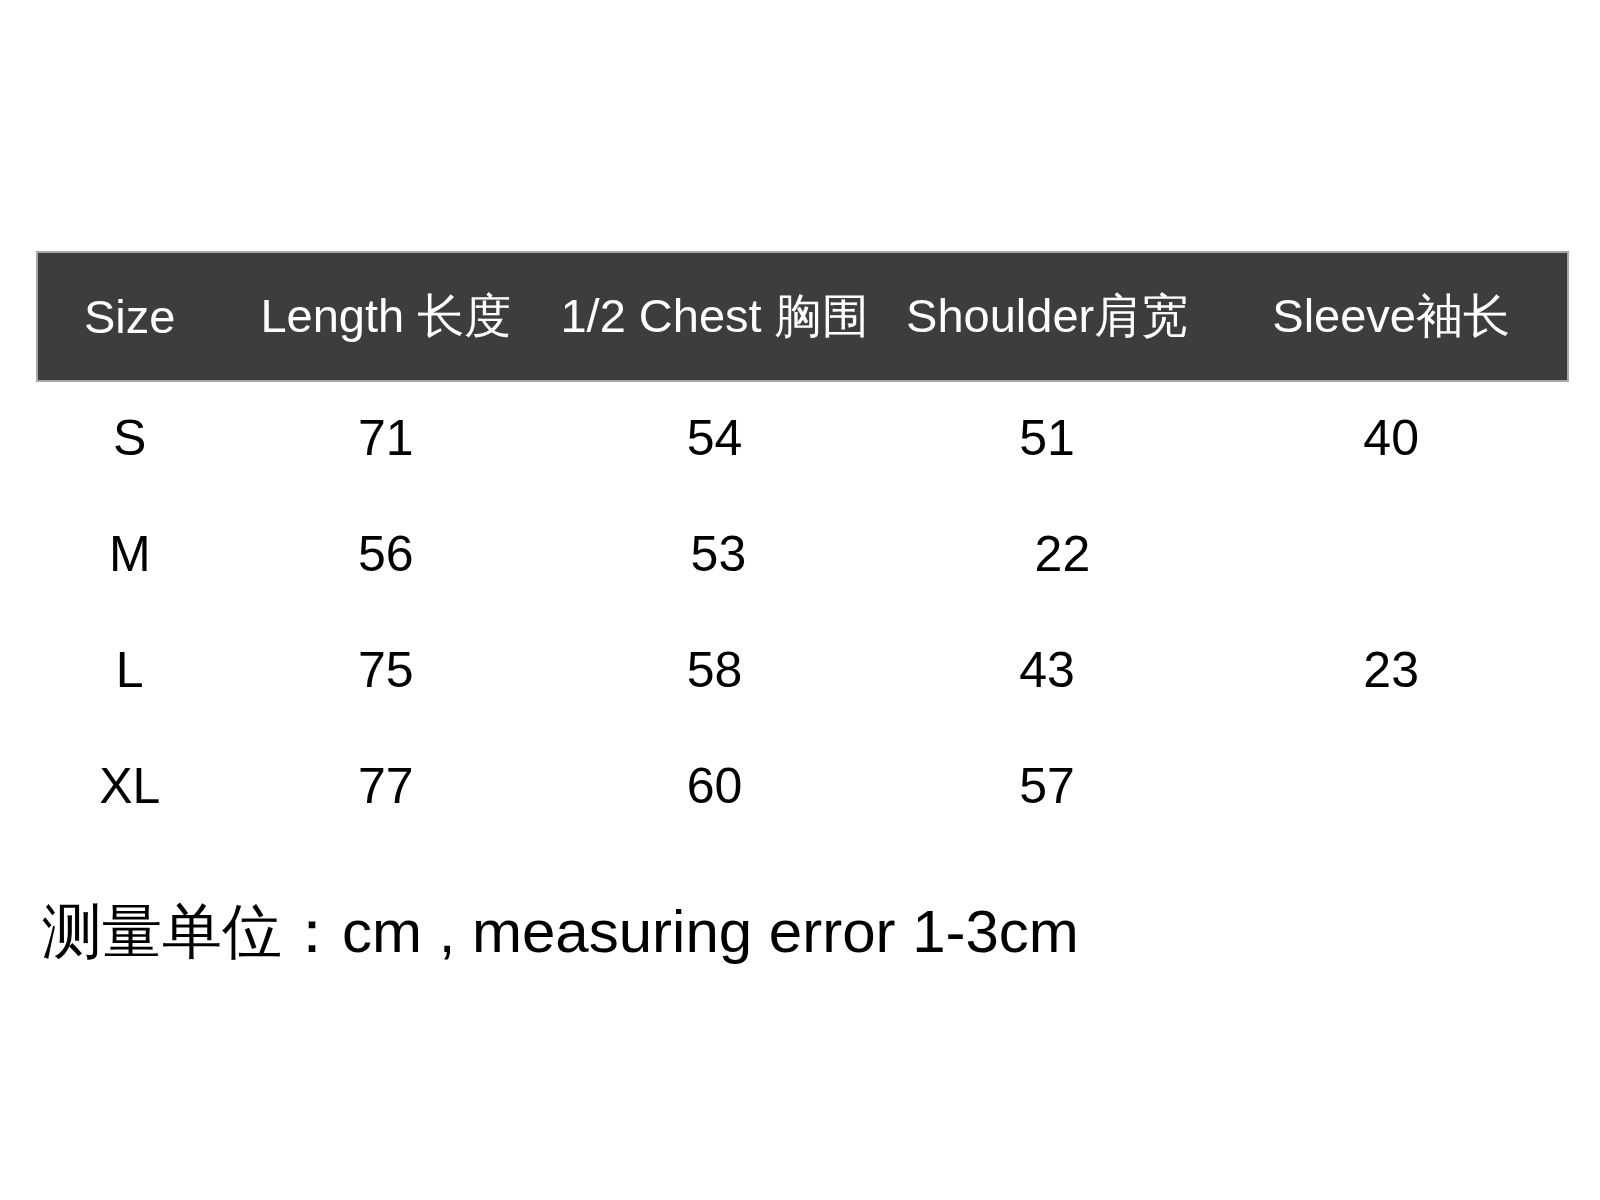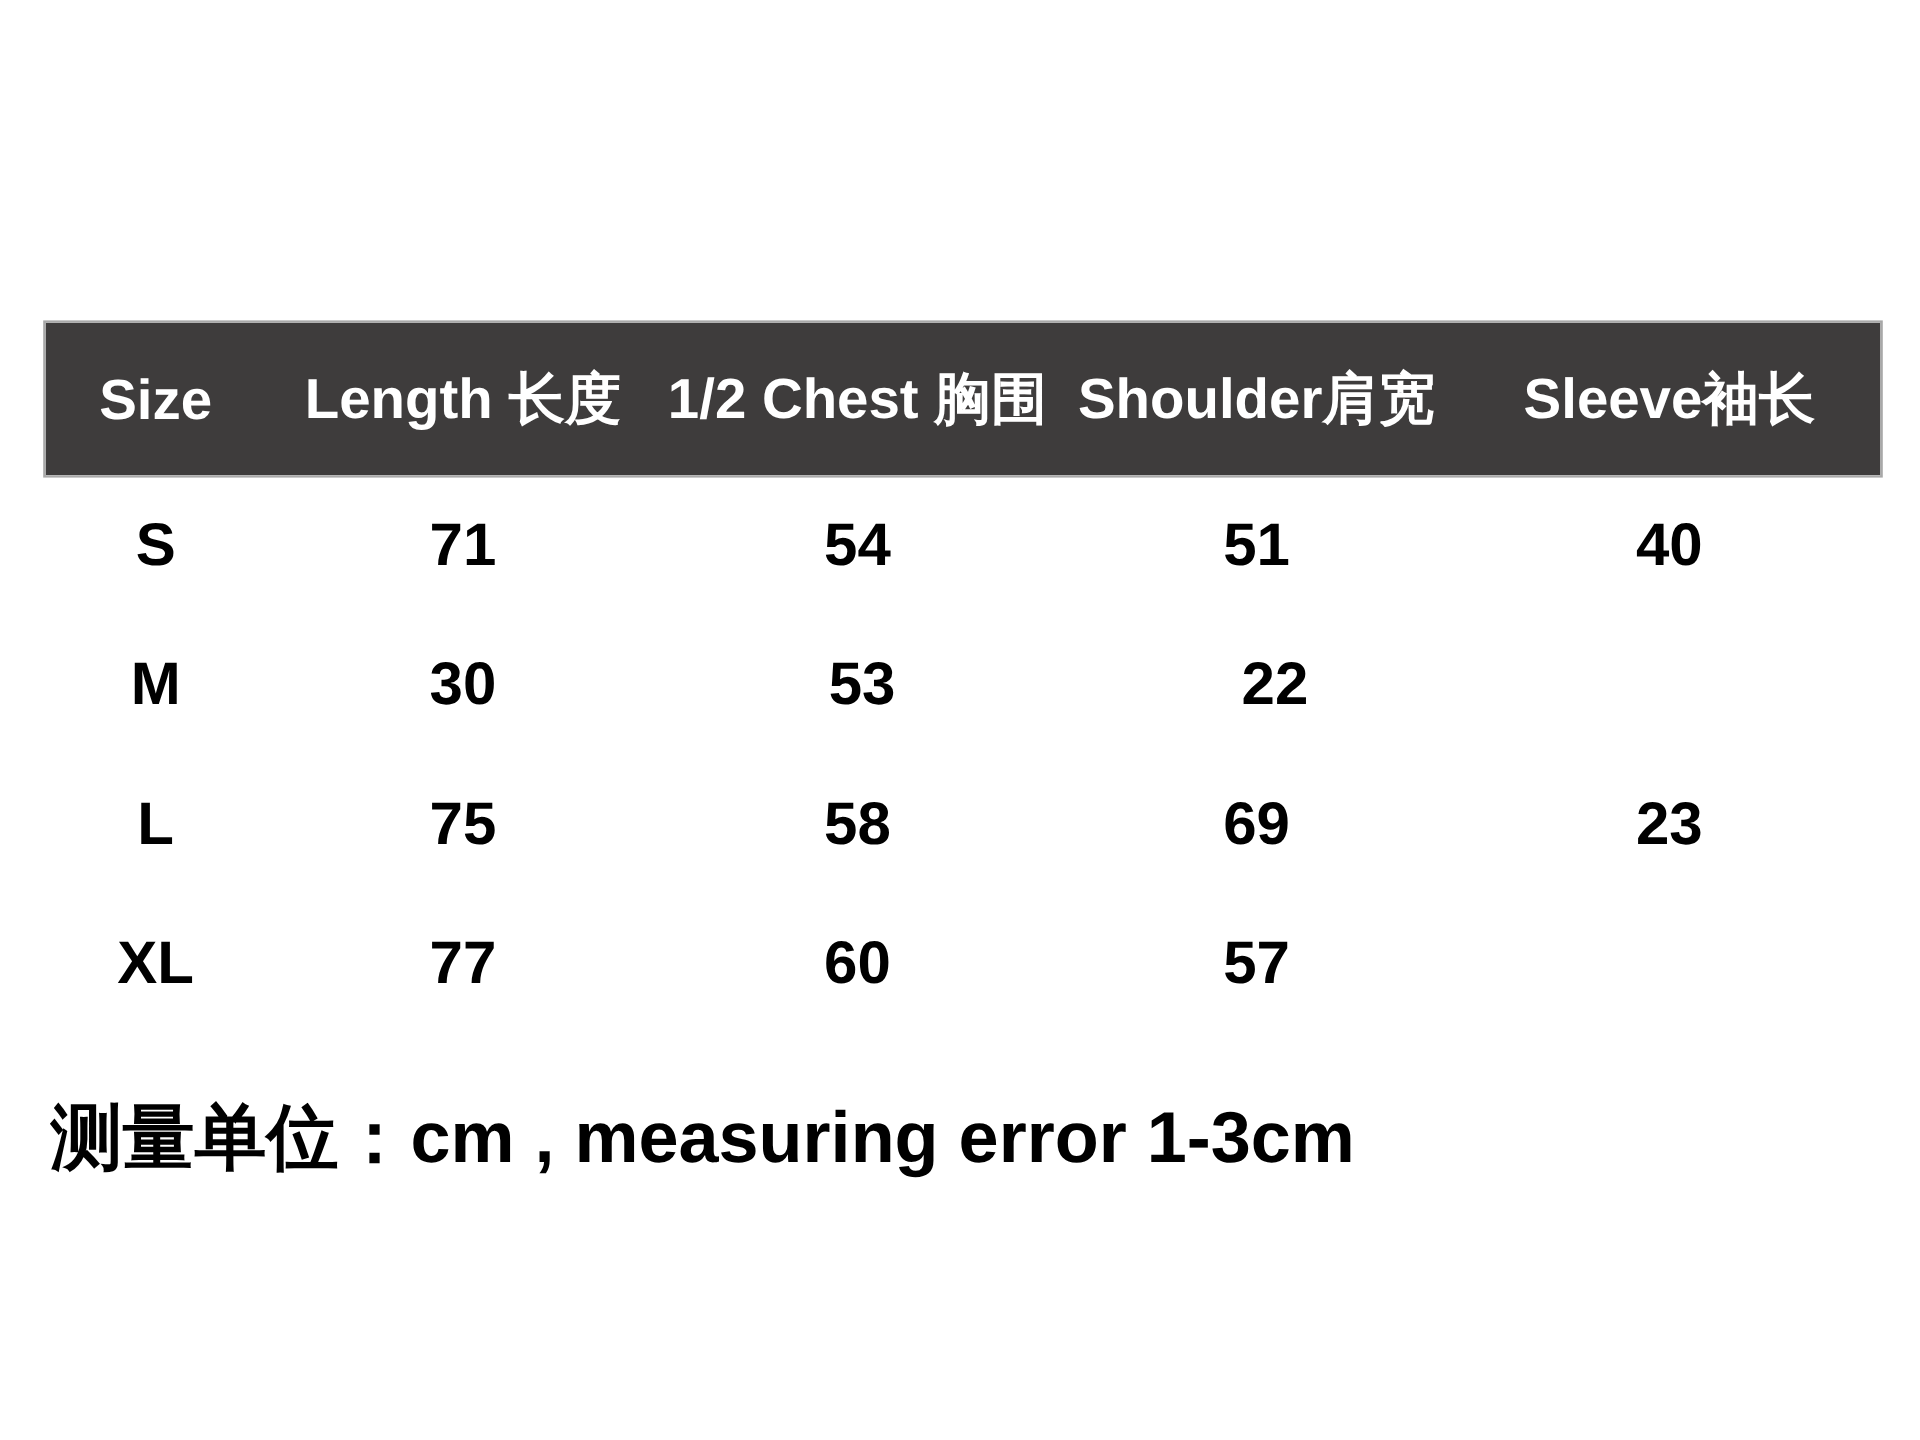--- a/index.html
+++ b/index.html
@@ -6,23 +6,22 @@
     margin: 0;
     padding: 0;
     background: #ffffff;
   }
   .page {
     position: relative;
     width: 1600px;
     height: 1044px;
     background: #ffffff;
     font-family: "Liberation Sans", "DejaVu Sans", sans-serif;
-    font-weight: bold;
+    font-weight: normal;
     overflow: hidden;
-    margin-top: 16px;
   }
   .size-table {
     position: absolute;
     left: 38px;
     top: 253px;
     width: 1529px;
   }
   .header-row {
     display: flex;
     align-items: center;
@@ -80,30 +79,30 @@
     <div class="body-row">
       <div class="body-cell c0">S</div>
       <div class="body-cell c1">71</div>
       <div class="body-cell c2">54</div>
       <div class="body-cell c3">51</div>
       <div class="body-cell c4">40</div>
     </div>
 
     <div class="body-row">
       <div class="body-cell c0">M</div>
-      <div class="body-cell c2">30</div>
+      <div class="body-cell c2">56</div>
       <div class="body-cell c3">53</div>
       <div class="body-cell c4">22</div>
     </div>
 
     <div class="body-row">
       <div class="body-cell c0">L</div>
       <div class="body-cell c1">75</div>
       <div class="body-cell c2">58</div>
-      <div class="body-cell c3">69</div>
+      <div class="body-cell c3">43</div>
       <div class="body-cell c4">23</div>
     </div>
 
     <div class="body-row">
       <div class="body-cell c0">XL</div>
       <div class="body-cell c1">77</div>
       <div class="body-cell c2">60</div>
       <div class="body-cell c3">57</div>
     </div>
 

